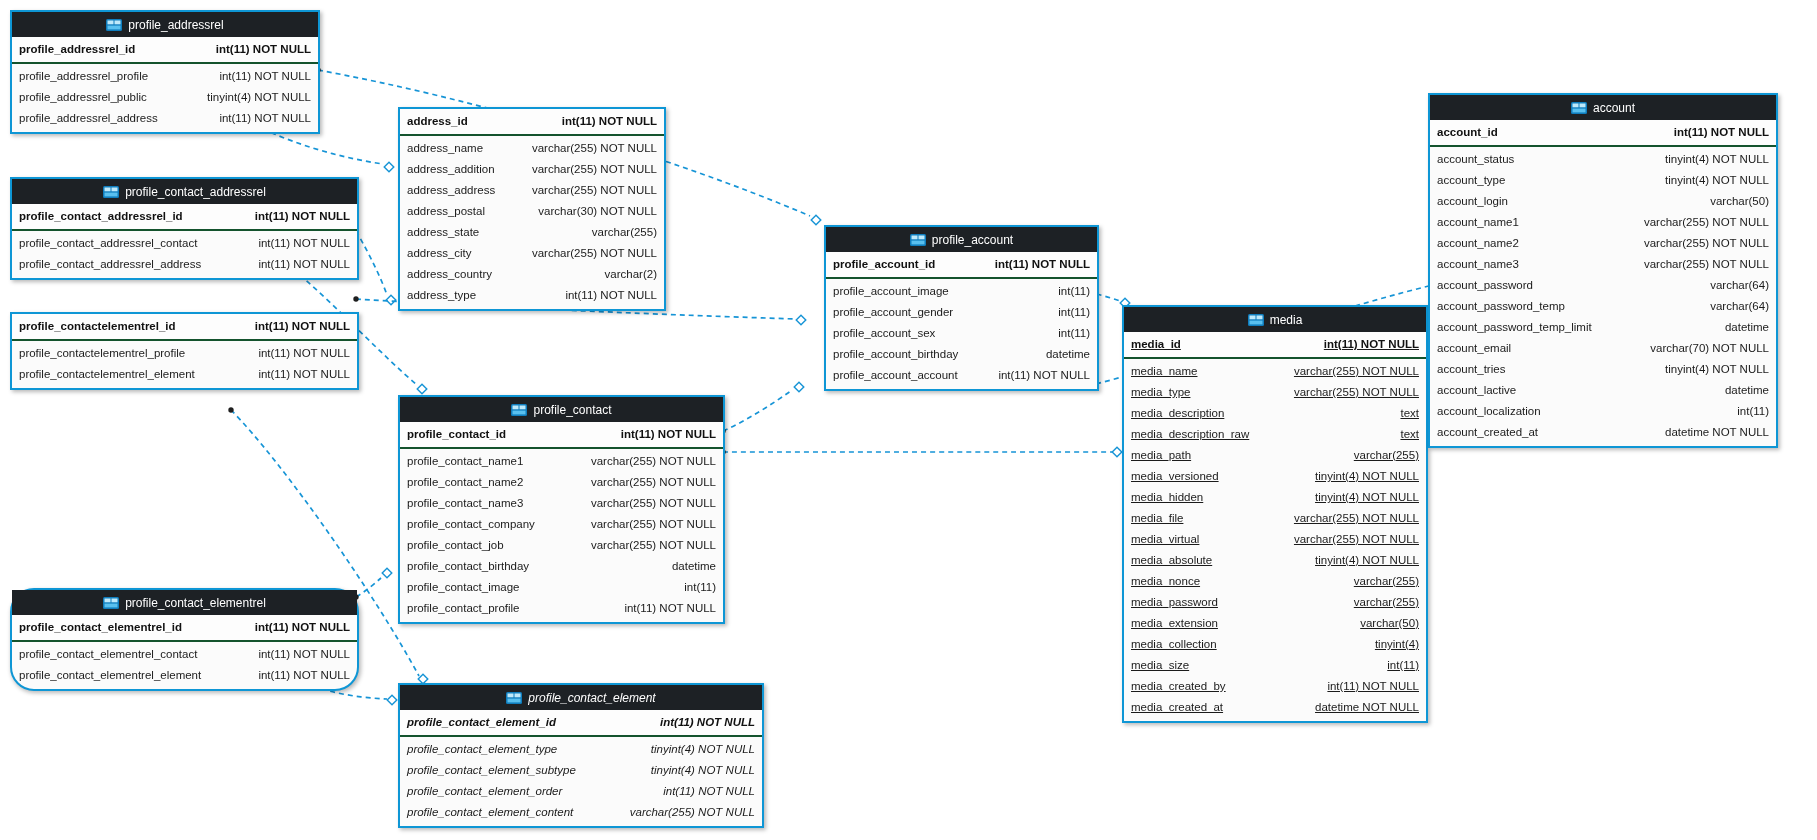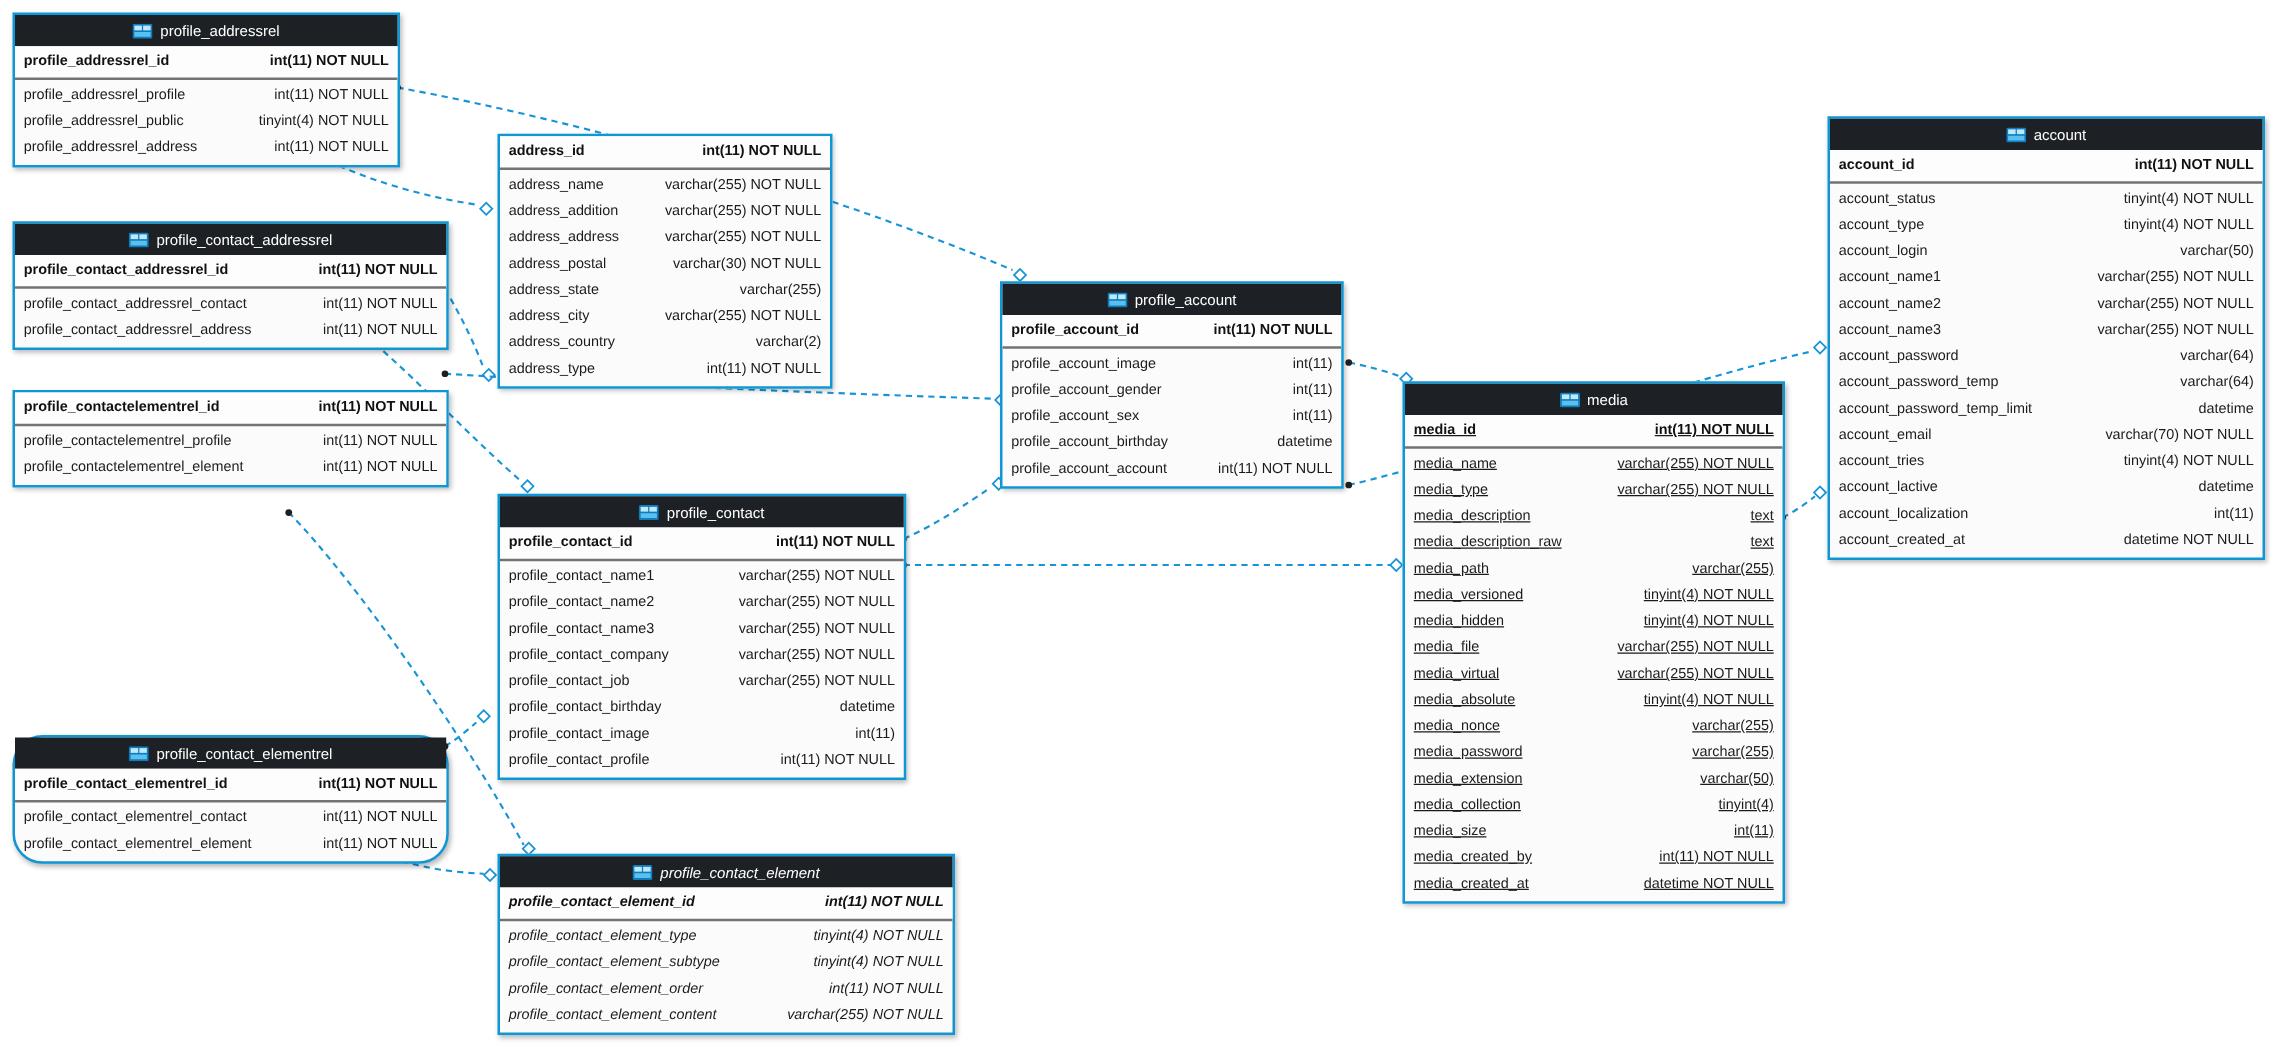--- a/index.html
+++ b/index.html
@@ -4,21 +4,21 @@
 <style>
   html,body{margin:0;padding:0;background:#ffffff;}
   #canvas{position:relative;width:1817px;height:840px;background:#ffffff;overflow:hidden;
           font-family:"Liberation Sans","DejaVu Sans",sans-serif;}
   #rel-layer{position:absolute;left:0;top:0;z-index:0;}
   .db-table{position:absolute;z-index:1;border:2px solid #0e96d5;background:#fbfbfb;
             box-shadow:1.5px 2px 4px rgba(0,0,0,.28);font-size:11.5px;color:#1b1b1b;}
   .tbl-header{background:#1d2125;color:#ffffff;height:25px;display:flex;align-items:center;
               justify-content:center;gap:6px;font-size:12px;}
   .tbl-icon{display:inline-block;width:16px;height:12px;flex:0 0 auto;}
-  .pk-section{background:#fdfdfd;border-bottom:2px solid #737373;}
+  .pk-section{background:#fdfdfd;border-bottom:2px solid #14532d;}
   .pk-row{font-weight:bold;color:#111;}
   .tbl-row{display:flex;justify-content:space-between;align-items:baseline;
            padding:2px 7px;line-height:17px;white-space:nowrap;}
   .pk-row.tbl-row{padding:4px 7px;}
   .rows-section{padding:2px 0 3px 0;}
   .col-name{margin-right:16px;}
   .col-type{text-align:right;}
 </style>
 </head>
 <body>
@@ -315,21 +315,21 @@
         <div class="tbl-row">
           <span class="col-name">profile_contact_element_order</span>
           <span class="col-type">int(11) NOT NULL</span>
         </div>
         <div class="tbl-row">
           <span class="col-name">profile_contact_element_content</span>
           <span class="col-type">varchar(255) NOT NULL</span>
         </div>
       </div>
     </div>
-    <div class="db-table" style="left: 800px; top: 225px; width: 271px;">
+    <div class="db-table" style="left: 824px; top: 225px; width: 271px;">
       <div class="tbl-header">
         <span class="tbl-icon"><svg width="16" height="12" viewBox="0 0 16 12">
             <rect x="0" y="0" width="16" height="12" rx="1.5" fill="#0f7dbd"></rect>
             <rect x="1.5" y="1.5" width="6" height="3.8" fill="#bfe9fa"></rect>
             <rect x="8.5" y="1.5" width="6" height="3.8" fill="#bfe9fa"></rect>
             <rect x="1.5" y="6.6" width="13" height="3.8" fill="#59c0ef"></rect>
           </svg></span>
         <span>profile_account</span>
       </div>
       <div class="pk-section">
@@ -441,21 +441,21 @@
         <div class="tbl-row">
           <span class="col-name">media_created_by</span>
           <span class="col-type">int(11) NOT NULL</span>
         </div>
         <div class="tbl-row">
           <span class="col-name">media_created_at</span>
           <span class="col-type">datetime NOT NULL</span>
         </div>
       </div>
     </div>
-    <div class="db-table" style="left: 1462px; top: 93px; width: 346px;">
+    <div class="db-table" style="left: 1428px; top: 93px; width: 346px;">
       <div class="tbl-header">
         <span class="tbl-icon"><svg width="16" height="12" viewBox="0 0 16 12">
             <rect x="0" y="0" width="16" height="12" rx="1.5" fill="#0f7dbd"></rect>
             <rect x="1.5" y="1.5" width="6" height="3.8" fill="#bfe9fa"></rect>
             <rect x="8.5" y="1.5" width="6" height="3.8" fill="#bfe9fa"></rect>
             <rect x="1.5" y="6.6" width="13" height="3.8" fill="#59c0ef"></rect>
           </svg></span>
         <span>account</span>
       </div>
       <div class="pk-section">

